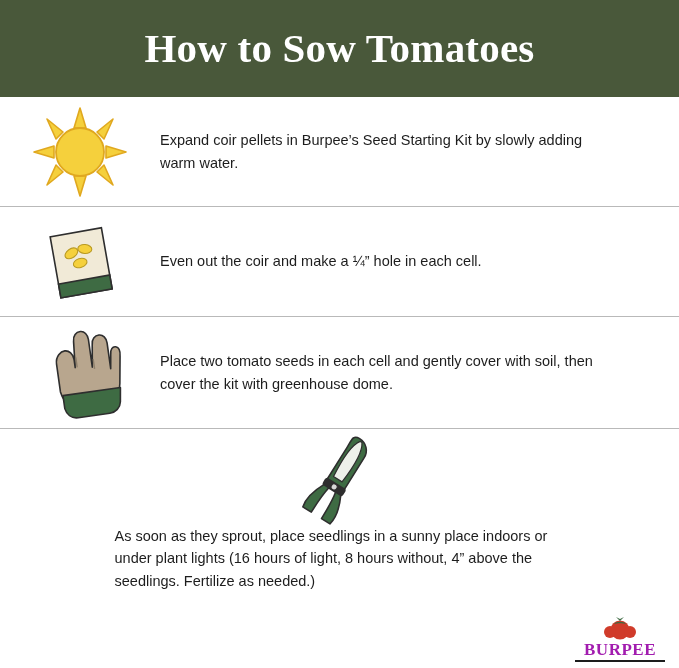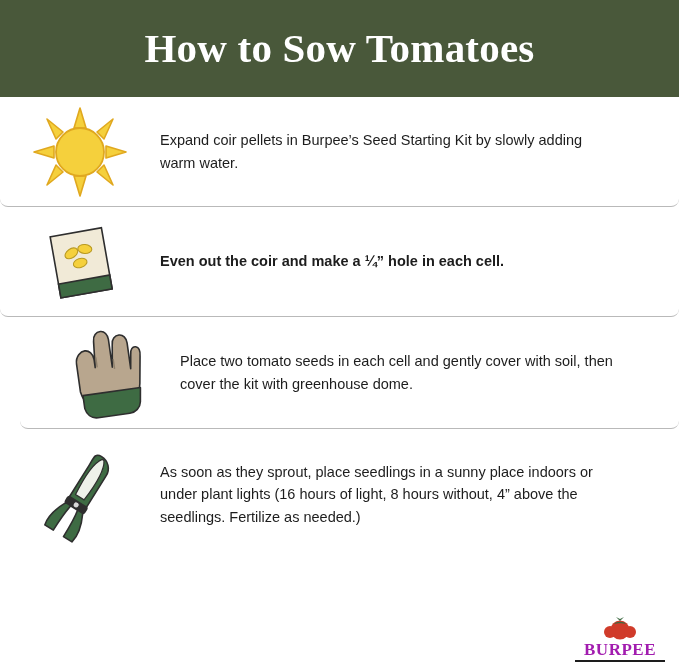--- a/index.html
+++ b/index.html
@@ -40,30 +40,29 @@
   .steps {
     display: flex;
     flex-direction: column;
   }
   .step {
     display: flex;
     align-items: center;
     border-bottom: 1px solid #b9b9b9;
     box-sizing: border-box;
     padding: 0 14px 0 10px;
-    border-radius: 8px;
   }
   .step:last-child {
     border-bottom: none;
   }
   .step-1 { height: 110px; }
-  .step-2 { height: 110px; font-weight: bold; }
-  .step-3 { height: 112px; margin-left: 20px; }
+  .step-2 { height: 110px; }
+  .step-3 { height: 112px; }
   .step-4 { height: 108px; }
-  .step-5 { height: 131px; }
+  .step-5 { height: 131px; flex-direction: column; }
 
   .icon-cell {
     width: 140px;
     min-width: 140px;
     height: 100%;
     display: flex;
     align-items: center;
     justify-content: center;
   }
   .text-cell {

